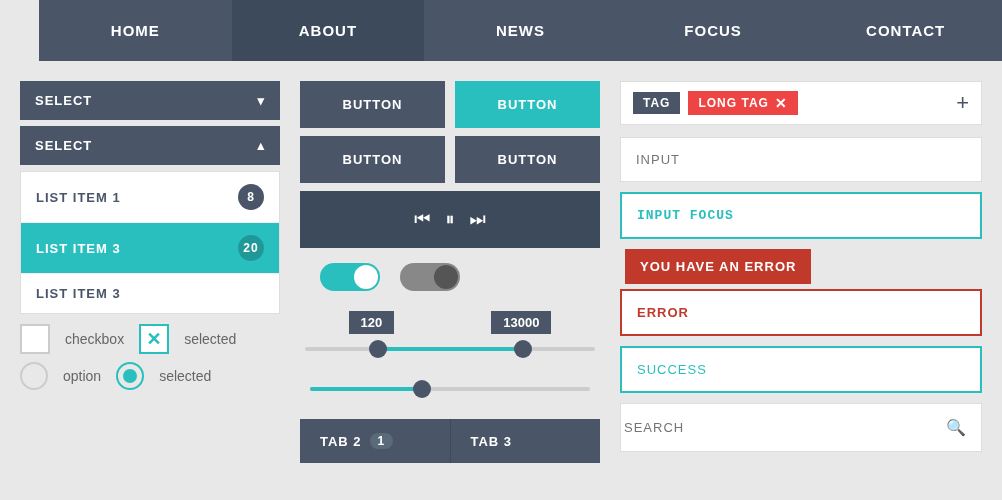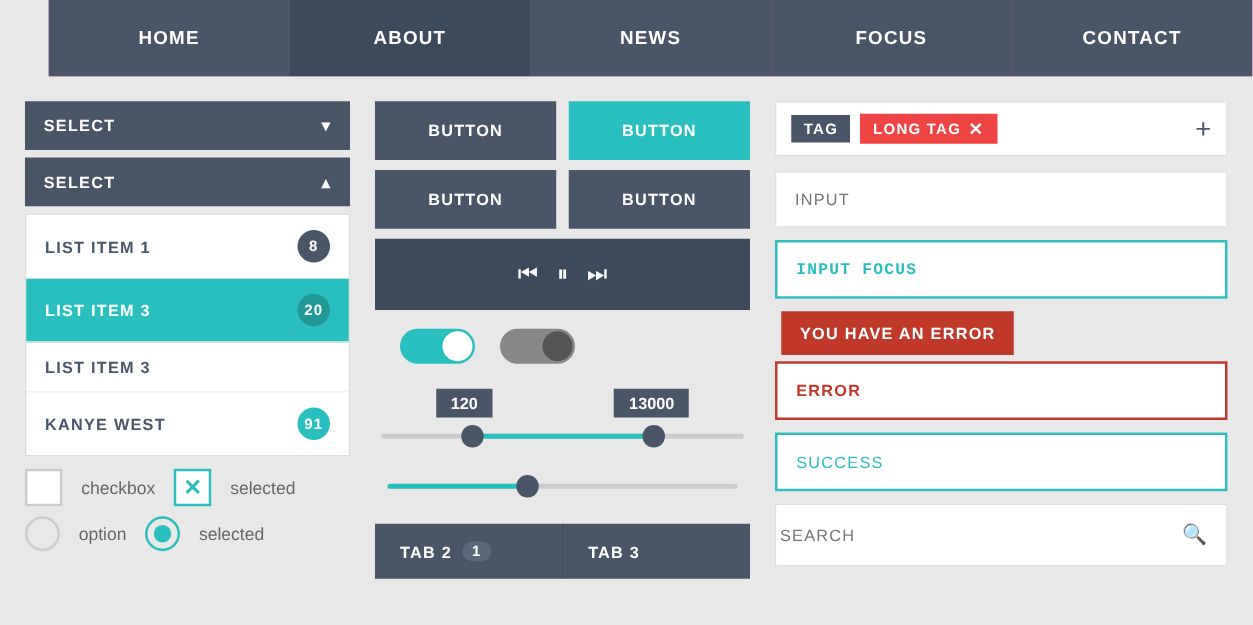--- a/index.html
+++ b/index.html
@@ -223,24 +223,20 @@
         <span>LIST ITEM 1</span>
         <span class="badge">8</span>
       </div>
       <div class="list-item selected">
         <span>LIST ITEM 3</span>
         <span class="badge">20</span>
       </div>
       <div class="list-item">
         <span>LIST ITEM 3</span>
       </div>
-      <div class="list-item">
-        <span>KANYE WEST</span>
-        <span class="badge teal">91</span>
-      </div>
     </div>
 
     <div class="checkbox-row">
       <div class="checkbox-box"></div>
       <span class="cb-label">checkbox</span>
       <div class="checkbox-box checked">✕</div>
       <span class="cb-label">selected</span>
     </div>
     <div class="checkbox-row" style="margin-top:8px;">
       <div class="radio-circle"></div>

